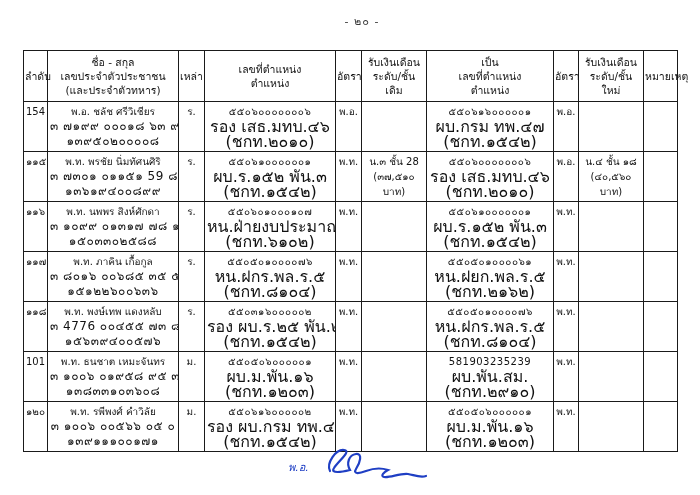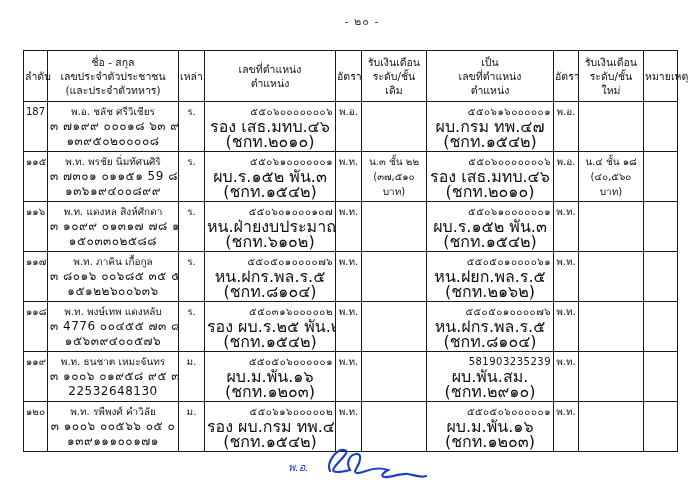--- a/index.html
+++ b/index.html
@@ -6,21 +6,21 @@
   #page{position:relative;width:700px;height:495px;background:#ffffff;outline:1px solid #cfcfcf;overflow:hidden;}
   #page-number{position:absolute;top:12px;left:12px;width:100%;text-align:center;font-size:11px;color:#3a3a3a;letter-spacing:1px;}
   table.doc{position:absolute;left:23px;top:50px;width:654px;border-collapse:collapse;table-layout:fixed;}
   table.doc,table.doc th,table.doc td{border:1.5px solid #1a1a1a;}
   table.doc th{font-weight:normal;font-size:10.5px;line-height:14px;vertical-align:middle;text-align:center;padding:1px 1px;color:#111;}
   table.doc td{font-size:10px;line-height:15px;vertical-align:top;text-align:center;padding:2px 2px 0 2px;color:#111;height:47px;overflow:hidden;}
   table.doc thead tr{height:51px;}
   td.name-cell{text-align:left;padding-left:4px;}
   .name-line{font-size:10px;white-space:nowrap;}
   .id-line{font-size:12px;letter-spacing:0.5px;white-space:nowrap;}
-  .pos-no{letter-spacing:0.5px;text-align:right;}
+  .pos-no{letter-spacing:0.5px;}
   .pos-title{white-space:nowrap;font-size:16px;}
   #signature{position:absolute;left:288px;top:441px;width:150px;height:48px;color:#1f3fc4;}
   #signature .sig-prefix{position:absolute;left:0;top:17px;font-size:11px;font-style:italic;color:#1f3fc4;}
   #signature svg{position:absolute;left:28px;top:0;}
 </style>
 </head>
 <body>
 
 <div id="page">
   <div id="page-number">- ๒๐ -</div>
@@ -67,21 +67,21 @@
             <div>รับเงินเดือน</div>
             <div>ระดับ/ชั้น</div>
             <div>ใหม่</div>
           </th>
         <th>หมายเหตุ</th>
       </tr>
     </thead>
     <tbody id="rows-body">
         <tr>
           <td>
-            <div>187</div>
+            <div>154</div>
           </td>
           <td class="name-cell">
             <div class="name-line">พ.อ. ชลัช  ศรีวิเชียร</div>
             <div class="id-line">๓ ๗๑๙๙ ๐๐๐๑๘ ๖๓ ๙</div>
             <div class="id-line">๑๓๙๕๐๒๐๐๐๐๘</div>
           </td>
           <td>
             <div>ร.</div>
           </td>
           <td>
@@ -126,21 +126,21 @@
           </td>
           <td>
             <div class="pos-no">๕๕๐๖๑๐๐๐๐๐๐๑</div>
             <div class="pos-title">ผบ.ร.๑๕๒ พัน.๓</div>
             <div class="pos-title">(ชกท.๑๕๔๒)</div>
           </td>
           <td>
             <div>พ.ท.</div>
           </td>
           <td>
-            <div>น.๓ ชั้น ๒๒</div>
+            <div>น.๓ ชั้น 28</div>
             <div>(๓๗,๕๑๐ บาท)</div>
           </td>
           <td>
             <div class="pos-no">๕๕๐๖๐๐๐๐๐๐๐๖</div>
             <div class="pos-title">รอง เสธ.มทบ.๔๖</div>
             <div class="pos-title">(ชกท.๒๐๑๐)</div>
           </td>
           <td>
             <div>พ.อ.</div>
           </td>
@@ -150,21 +150,21 @@
           </td>
           <td>
             <div></div>
           </td>
         </tr>
         <tr>
           <td>
             <div>๑๑๖</div>
           </td>
           <td class="name-cell">
-            <div class="name-line">พ.ท. แดงหล  สิงห์ศักดา</div>
+            <div class="name-line">พ.ท. นพพร  สิงห์ศักดา</div>
             <div class="id-line">๓ ๑๐๙๙ ๐๑๓๑๗ ๗๘ ๑</div>
             <div class="id-line">๑๕๐๓๓๐๒๕๘๘</div>
           </td>
           <td>
             <div>ร.</div>
           </td>
           <td>
             <div class="pos-no">๕๕๐๖๐๑๐๐๐๑๐๗</div>
             <div class="pos-title">หน.ฝ่ายงบประมาณโครงการ พล.ร.๑๕</div>
             <div class="pos-title">(ชกท.๖๑๐๒)</div>
@@ -267,26 +267,26 @@
           <td>
             <div></div>
             <div></div>
           </td>
           <td>
             <div></div>
           </td>
         </tr>
         <tr>
           <td>
-            <div>๑๑๙</div>
+            <div>101</div>
           </td>
           <td class="name-cell">
             <div class="name-line">พ.ท. ธนชาต  เหมะจันทร</div>
             <div class="id-line">๓ ๑๐๐๖ ๐๑๙๕๘ ๙๕ ๓</div>
-            <div class="id-line">22532648130</div>
+            <div class="id-line">๑๓๘๓๓๑๐๓๖๐๘</div>
           </td>
           <td>
             <div>ม.</div>
           </td>
           <td>
             <div class="pos-no">๕๕๐๕๐๖๐๐๐๐๐๑</div>
             <div class="pos-title">ผบ.ม.พัน.๑๖</div>
             <div class="pos-title">(ชกท.๑๒๐๓)</div>
           </td>
           <td>

